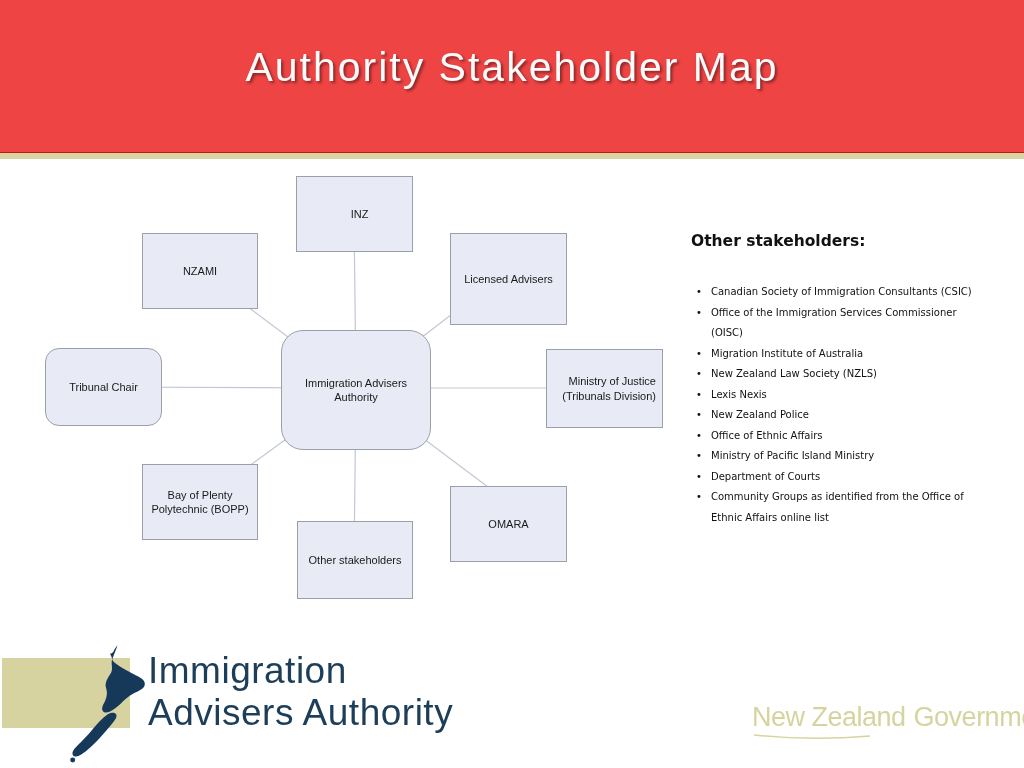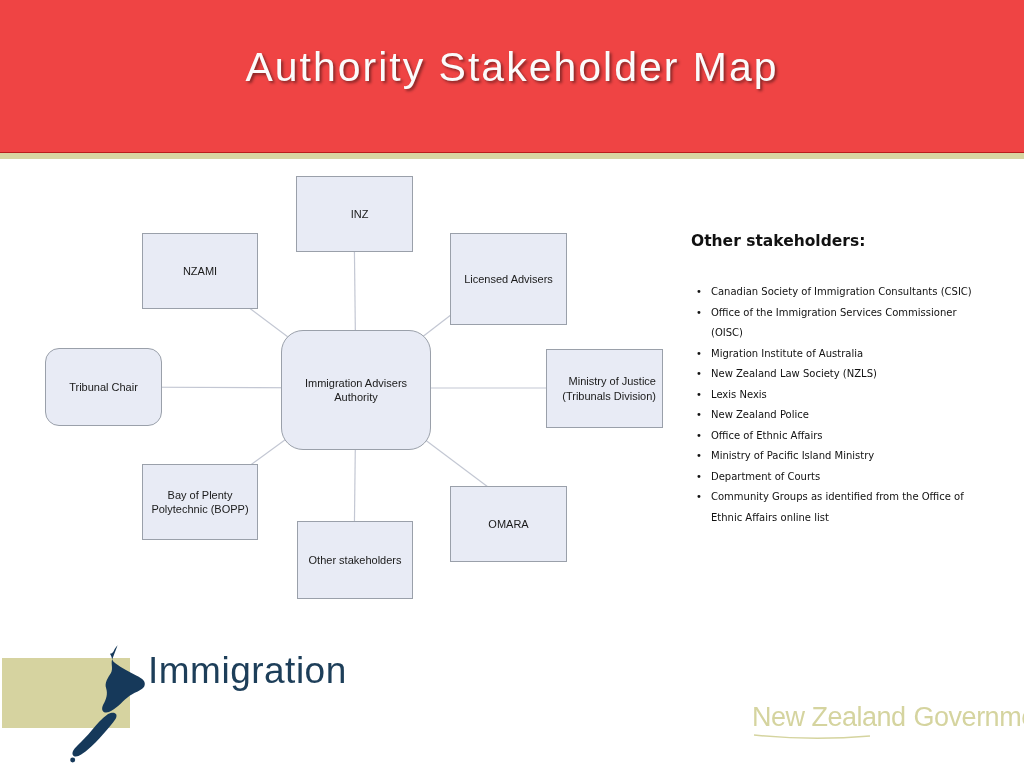--- a/index.html
+++ b/index.html
@@ -126,20 +126,21 @@
                C80,36 84,39 82,44 C79,49 71,50 64,56 C58,61 52,68 45,71
                C39,73 36,69 39,63 C42,58 44,52 42,46 C40,40 44,35 47,30
                C50,25 46,19 49,14 Z"></path>
       <path d="M44,73 C50,70 55,72 52,78 C49,83 44,88 39,94 C34,100 28,106 22,111
                C17,115 12,119 8,117 C5,114 8,110 12,106 C17,101 22,96 27,90
                C32,84 37,78 44,73 Z"></path>
       <circle cx="7" cy="121" r="2.6" fill="#16395a"></circle>
     </svg>
     <div class="iaa-text">
       <div>Immigration</div>
+      <div>Advisers Authority</div>
     </div>
   </div>
 
   <div class="govt-logo">
     <span class="nzword">New Zealand</span><span>Government</span>
     <svg class="govt-underline" viewBox="0 0 120 8">
       <path d="M2,2 Q60,8 118,3"></path>
     </svg>
   </div>
 

